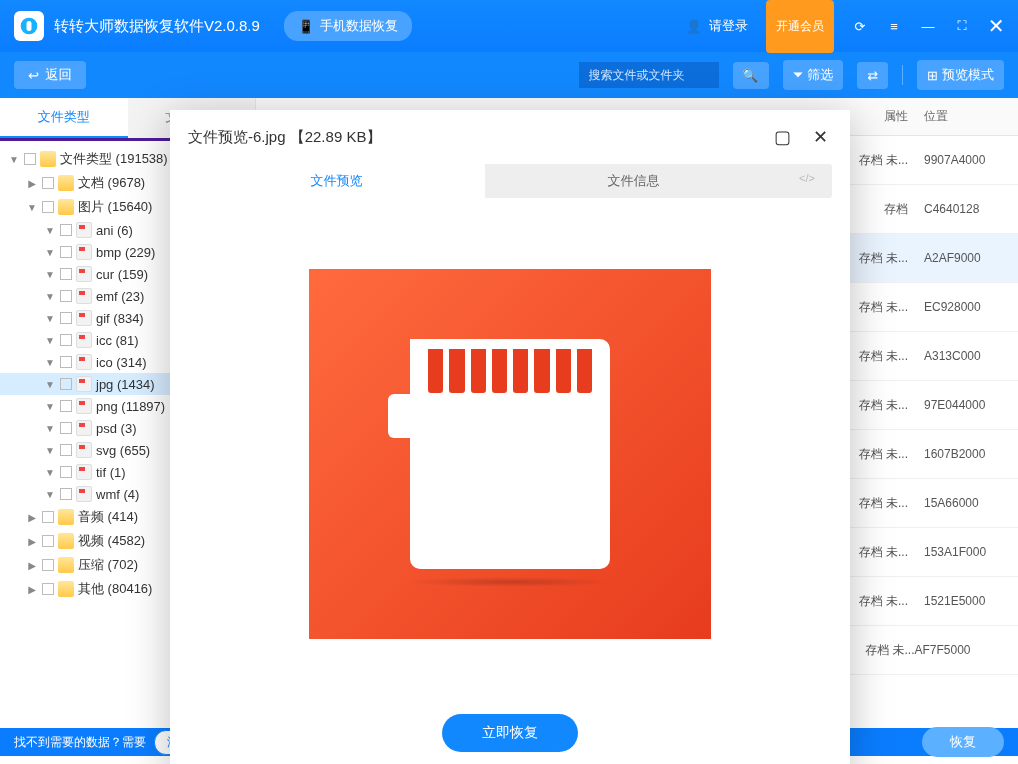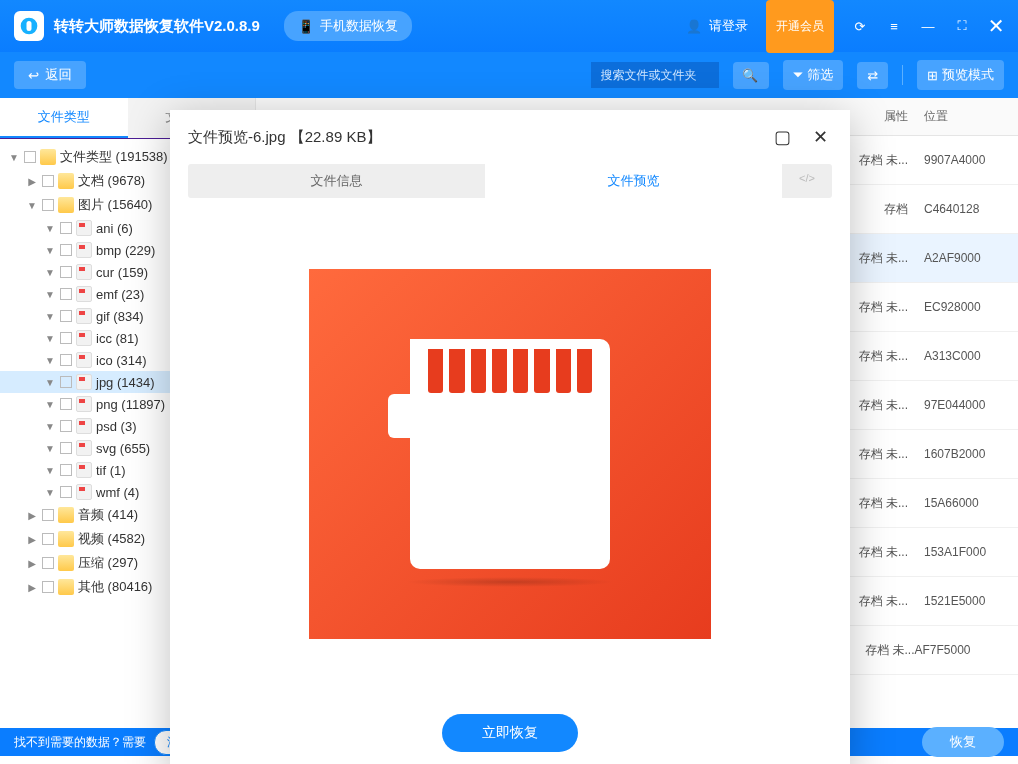--- a/index.html
+++ b/index.html
@@ -1,35 +1,35 @@
 <!DOCTYPE html>
 <html><head>
 <meta charset="utf-8">
 <style>
 *{box-sizing:border-box;margin:0;padding:0;font-family:"Microsoft YaHei","PingFang SC",sans-serif}
 body{width:1018px;height:764px;overflow:hidden;background:#fff;font-size:13px;color:#333}
 .titlebar{height:52px;background:#0a84ff;background:linear-gradient(#1288ff,#0a7dff);display:flex;align-items:center;padding:0 14px;color:#fff}
 .logo{width:30px;height:30px;background:#fff;border-radius:6px;display:flex;align-items:center;justify-content:center;margin-right:10px}
 .logo svg{width:20px;height:20px}
-.app-title{font-size:15px;font-weight:700}
+.app-title{font-size:15px;font-weight:400}
 .phone-btn{margin-left:24px;background:#47a3ff;border:none;color:#fff;padding:6px 14px;border-radius:14px;font-size:13px;display:flex;align-items:center;gap:6px;cursor:pointer}
 .tb-right{margin-left:auto;display:flex;align-items:center;gap:18px}
 .login{display:flex;align-items:center;gap:6px;cursor:pointer}
 .vip-btn{background:#ff9a1e;border:none;color:#fff;padding:18px 10px;border-radius:4px;font-size:12px;cursor:pointer}
 .win-icon{width:16px;height:16px;cursor:pointer;display:flex;align-items:center;justify-content:center}
 .toolbar{height:46px;background:#1288ff;display:flex;align-items:center;padding:0 14px;gap:14px}
 .back-btn{background:#47a3ff;border:none;color:#fff;padding:5px 14px;border-radius:4px;cursor:pointer;display:flex;align-items:center;gap:6px}
-.search-box{margin-left:auto;background:#0c6edb;border:none;color:#fff;padding:6px 10px;width:128px;outline:none;font-size:12px}
+.search-box{margin-left:auto;background:#0c6edb;border:none;color:#fff;padding:6px 10px;width:140px;outline:none;font-size:12px}
 .search-box::placeholder{color:#cfe6ff}
 .tb-btn{background:transparent;border:none;color:#fff;padding:6px 10px;cursor:pointer;display:flex;align-items:center;gap:4px;font-size:13px}
 .tb-btn.boxed{background:#47a3ff;border-radius:4px}
 .sep{width:1px;height:20px;background:#5bb0ff}
 .main{display:flex;height:calc(100% - 52px - 46px - 36px)}
 .sidebar{width:256px;border-right:1px solid #e5e5e5;display:flex;flex-direction:column}
-.side-tabs{display:flex;border-bottom:1px solid #4c1d95}
+.side-tabs{display:flex;border-bottom:3px solid #4c1d95}
 .side-tab{flex:1;text-align:center;padding:10px 0;color:#888;cursor:pointer;background:#f3f3f3}
 .side-tab.active{color:#1288ff;background:#fff;border-bottom:2px solid #1288ff}
 .tree{flex:1;overflow:auto;padding:6px 0}
 .tree-node{display:flex;align-items:center;padding:3px 8px;cursor:pointer;white-space:nowrap}
 .tree-node.sel{background:#d6ecff}
 .caret{width:12px;text-align:center;color:#888;font-size:10px}
 .chk{width:12px;height:12px;border:1px solid #bbb;margin:0 4px}
 .ficon{width:16px;height:16px;margin-right:4px;display:inline-block;border-radius:2px}
 .folder{background:linear-gradient(#ffe79a,#ffc94a)}
 .ext{background:#f2f2f2;border:1px solid #ddd;position:relative}
@@ -232,21 +232,21 @@
         <div class="tree-node" style="padding-left: 26px;">
           <span class="caret">▶</span>
           <span class="chk"></span>
           <span class="ficon folder"></span>
           <span>视频 (4582)</span>
         </div>
         <div class="tree-node" style="padding-left: 26px;">
           <span class="caret">▶</span>
           <span class="chk"></span>
           <span class="ficon folder"></span>
-          <span>压缩 (297)</span>
+          <span>压缩 (702)</span>
         </div>
         <div class="tree-node" style="padding-left: 26px;">
           <span class="caret">▶</span>
           <span class="chk"></span>
           <span class="ficon folder"></span>
           <span>其他 (80416)</span>
         </div>
       </div>
   </div>
   <div class="content">
@@ -331,22 +331,22 @@
 </div>
 
 <div class="modal">
   <div class="modal-head">
     <span>文件预览-6.jpg 【22.89 KB】</span>
     <span class="sp"></span>
     <span class="win-ctrl">▢</span>
     <span class="win-ctrl" style="margin-left:14px">✕</span>
   </div>
   <div class="modal-tabs">
+    <div class="modal-tab active">文件预览</div>
     <div class="modal-tab">文件信息</div>
-    <div class="modal-tab active">文件预览</div>
     <div class="modal-tab code">&lt;/&gt;</div>
   </div>
   <div class="preview-area">
     <div class="preview-img">
       <div class="sdcard">
         <div class="sd-pins">
             <span></span>
             <span></span>
             <span></span>
             <span></span>

